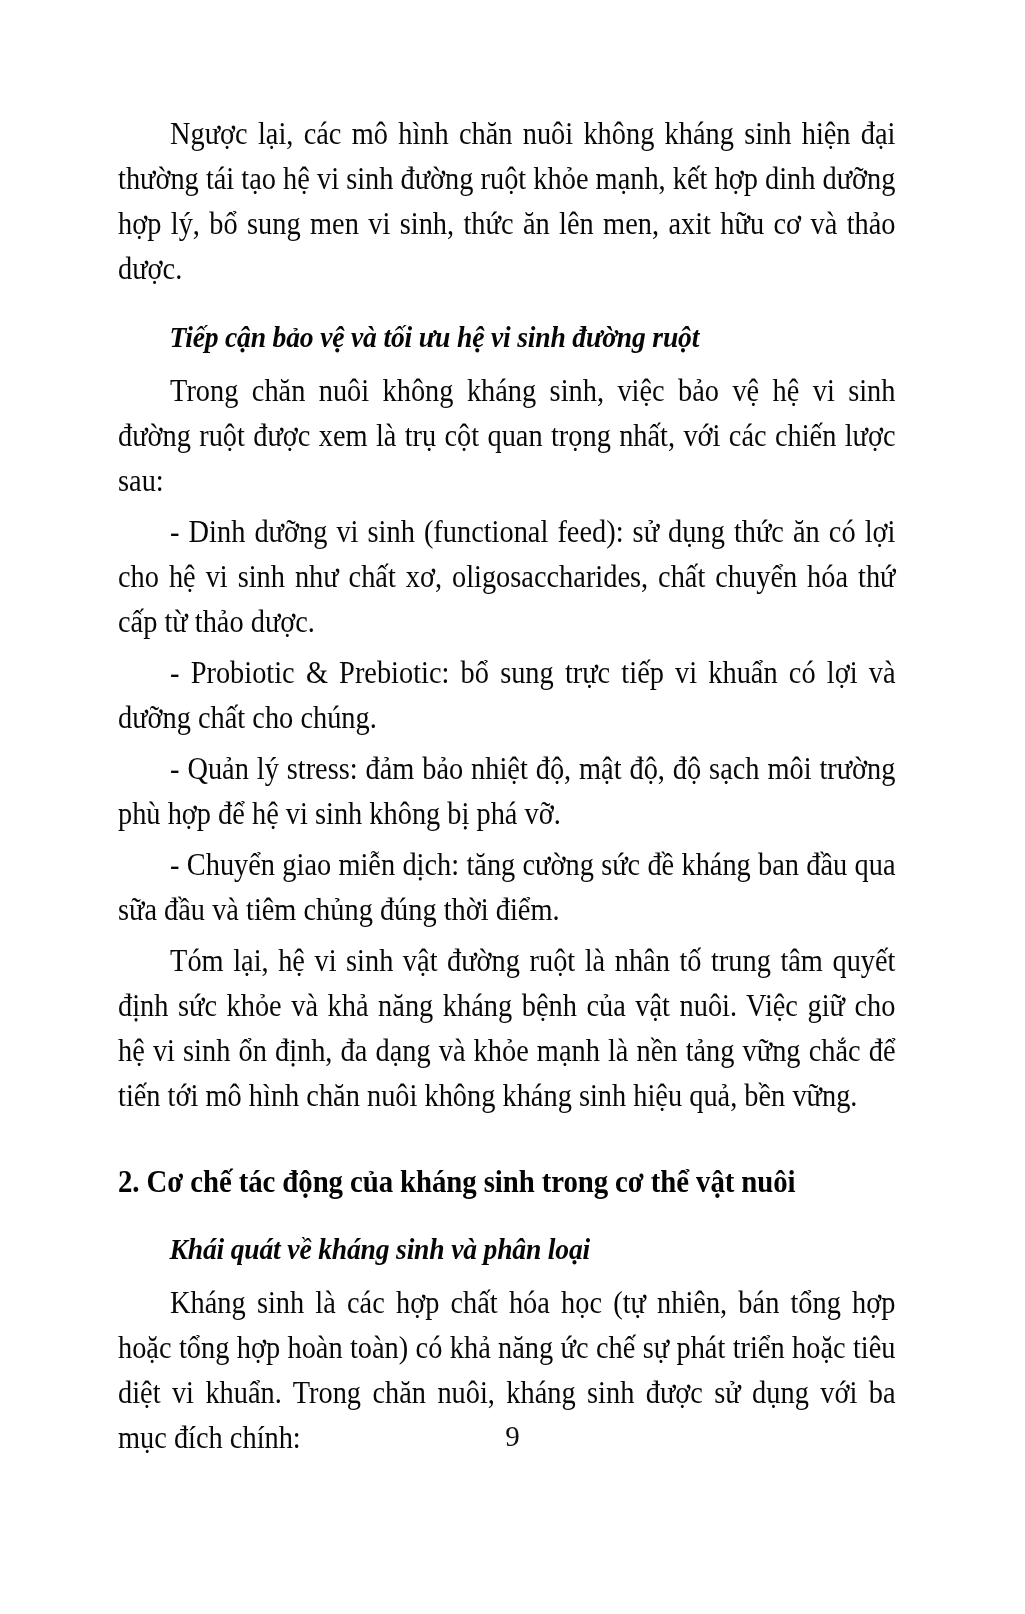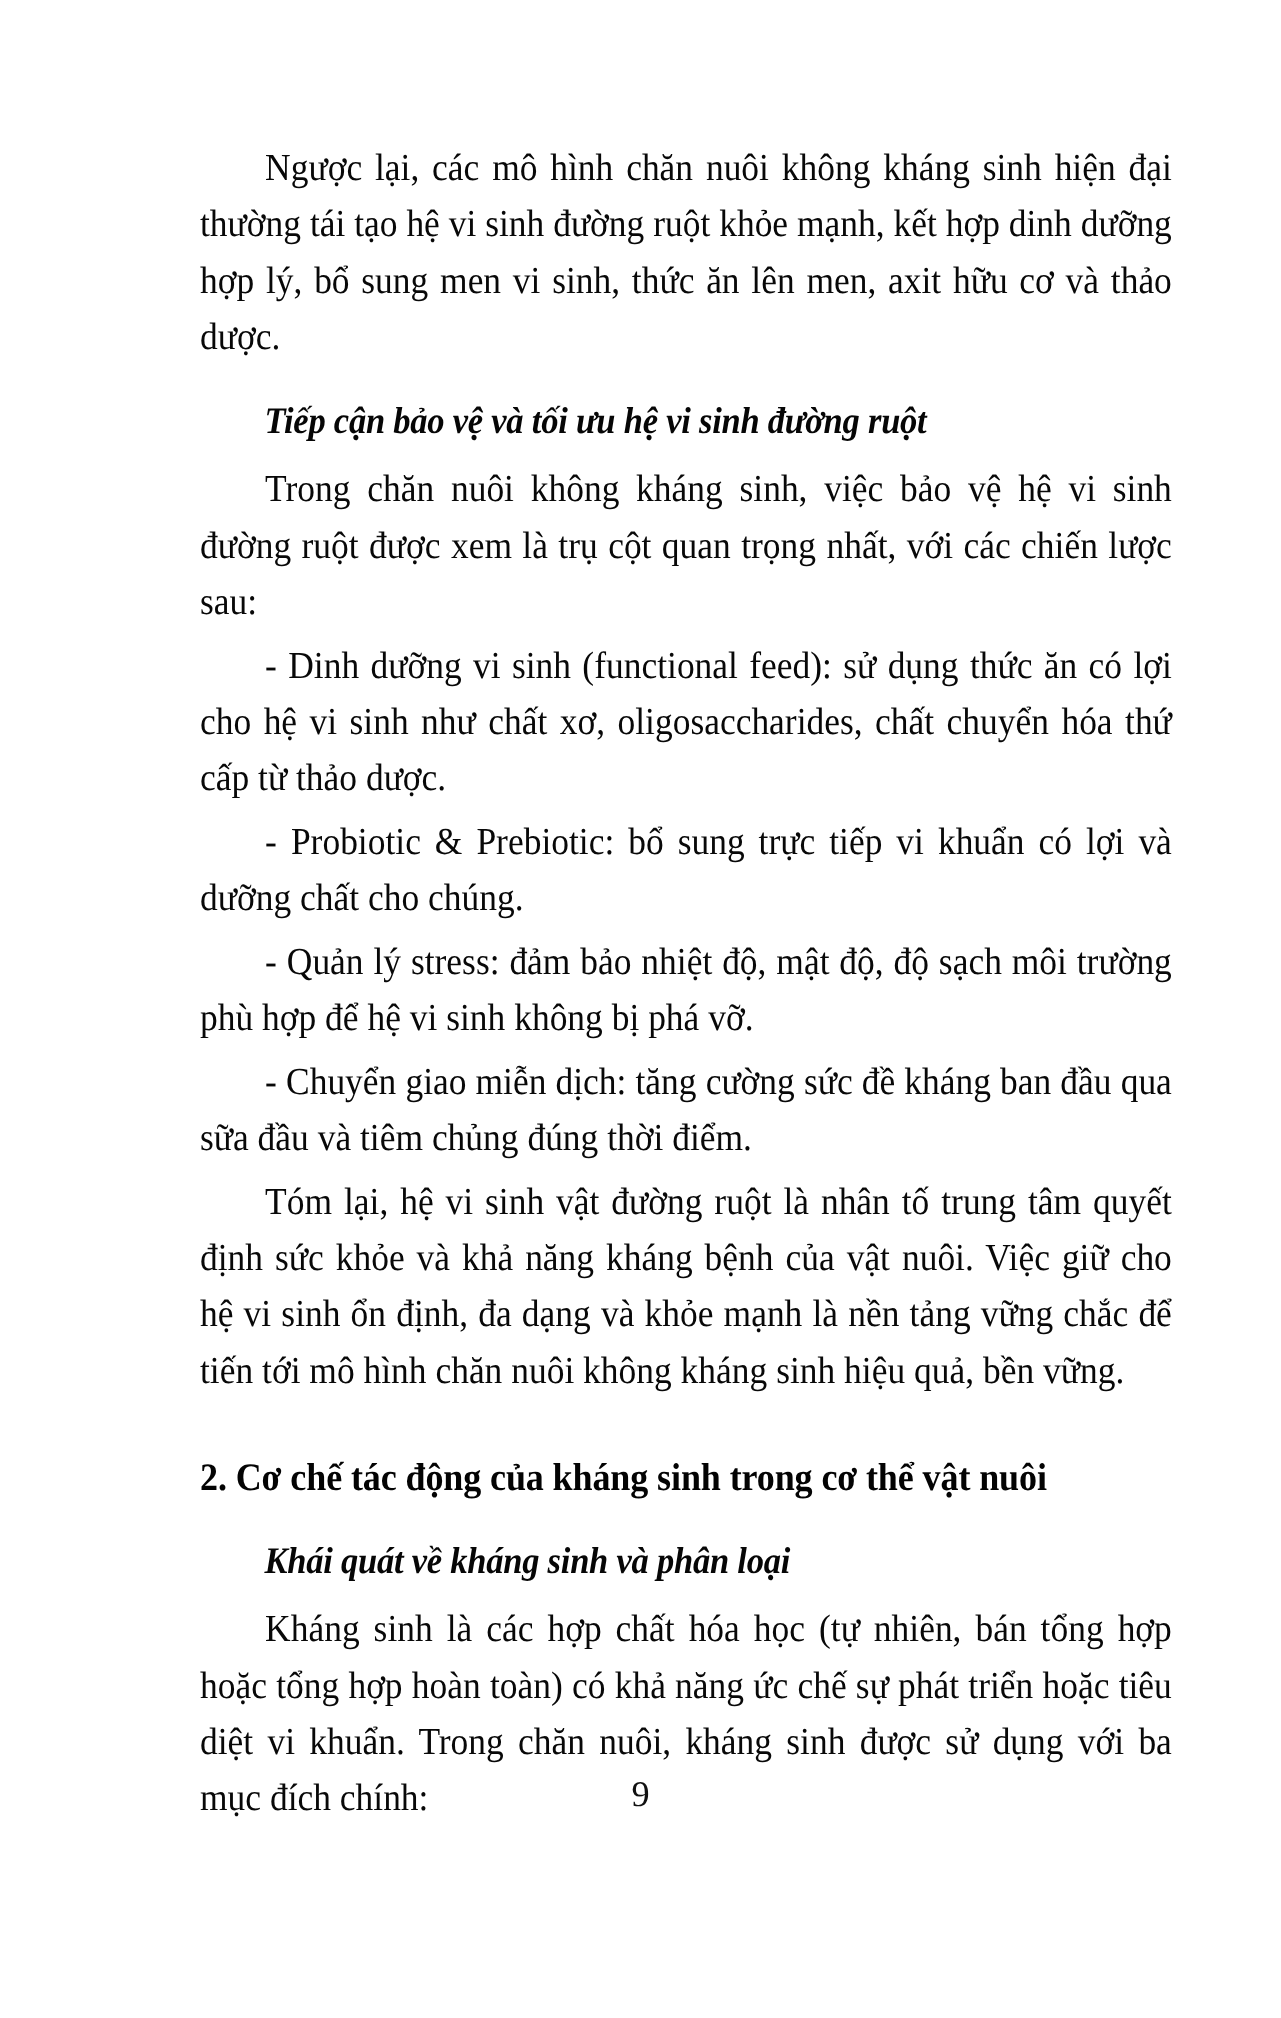--- a/index.html
+++ b/index.html
@@ -16,21 +16,20 @@
     background: #ffffff;
     overflow: hidden;
     box-sizing: border-box;
   }
 
   .content {
     position: absolute;
     left: 118px;
     top: 112px;
     width: 778px;
-    margin-left: 42px;
   }
 
   
   .para {
     font-family: "Liberation Serif", "DejaVu Serif", serif;
     font-size: 30.5px;
     line-height: 45px;
     color: #080808;
     text-align: justify;
     text-justify: inter-word;

